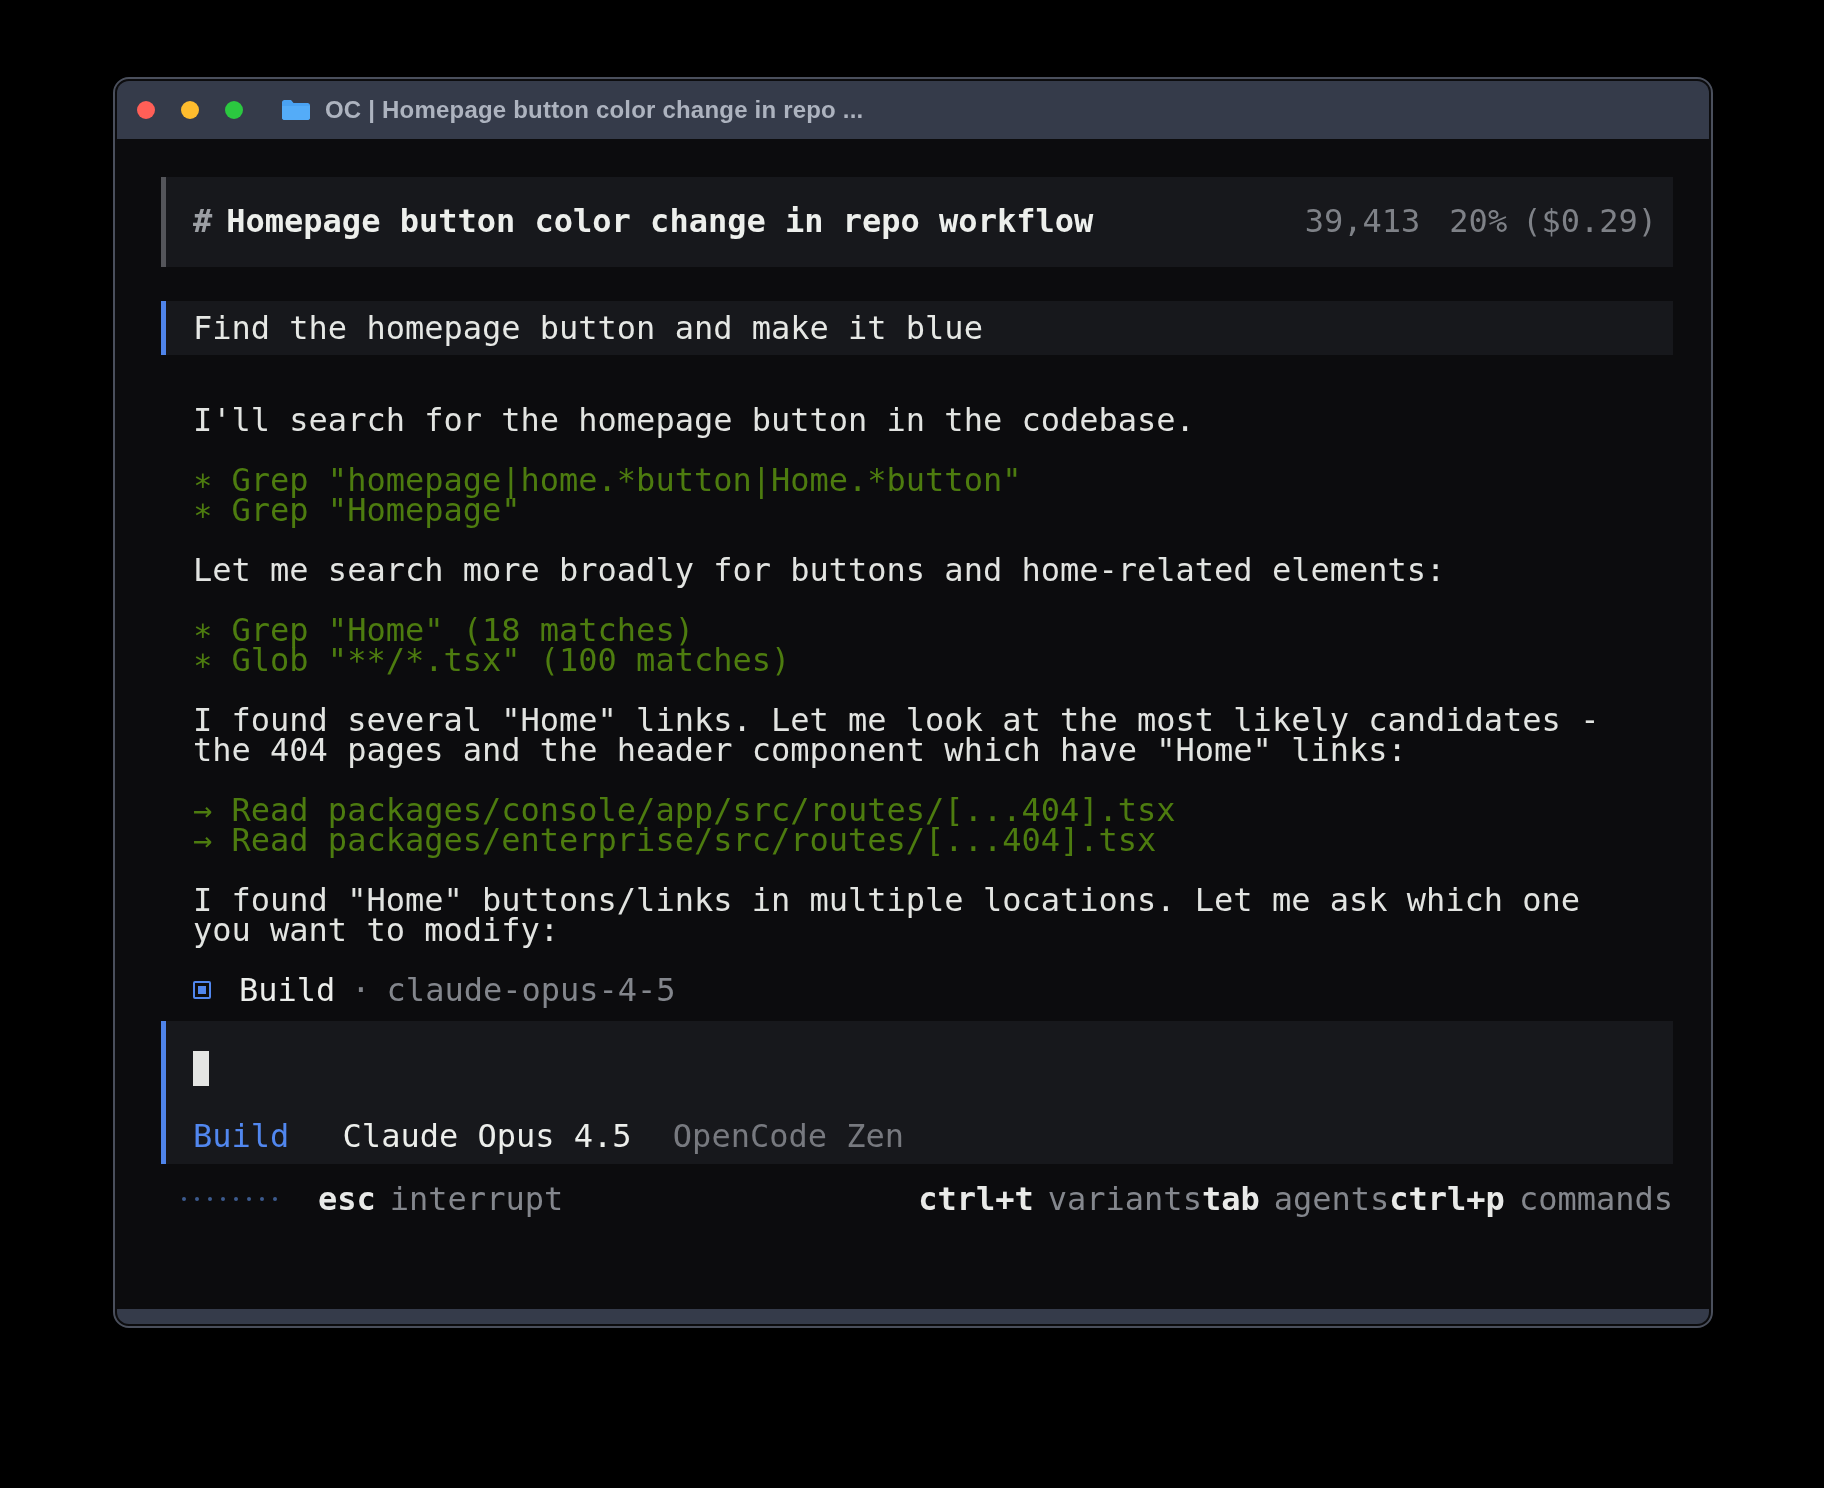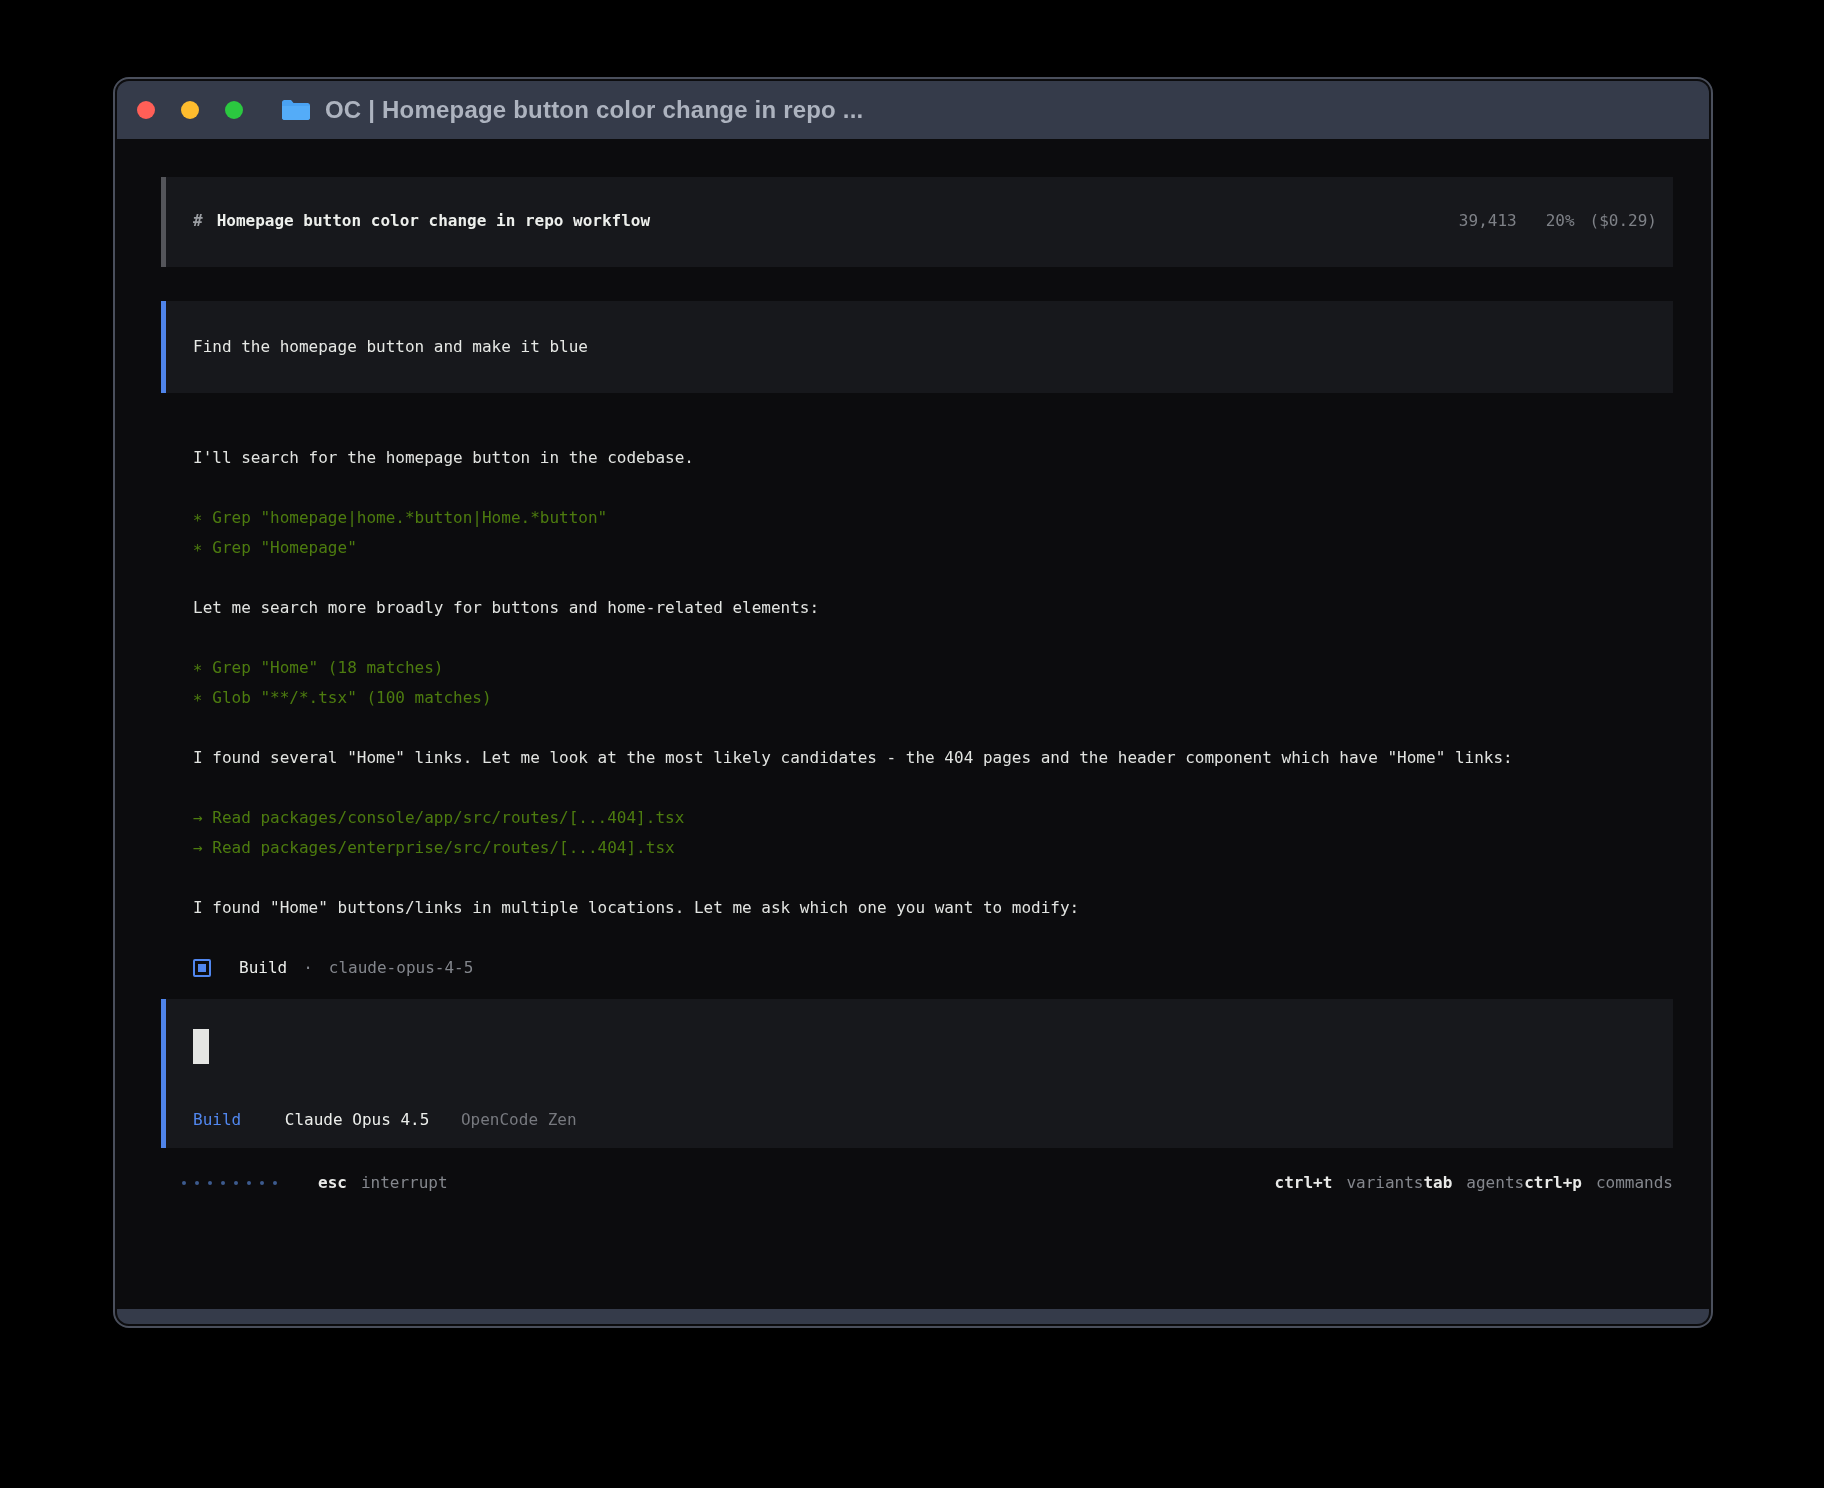--- a/index.html
+++ b/index.html
@@ -20,36 +20,36 @@
   .light.yellow{ background:#febc2e; }
   .light.green{ background:#2bc840; }
   .folder{ margin-left:38px; display:flex; align-items:center; }
   .wtitle{
     margin-left:14px; font-family:"Liberation Sans",sans-serif; font-weight:700;
     font-size:24px; color:#adb3bf; letter-spacing:.2px; white-space:nowrap;
   }
 
   .term{
     flex:1 1 auto; padding:38px 36px 0 44px; position:relative; overflow:hidden;
-    font-family:"DejaVu Sans Mono",monospace; font-size:16px; line-height:30px;
+    font-family:"DejaVu Sans Mono",monospace; font-size:32px; line-height:30px;
     color:#e2e4e1;
   }
   .panel{ background:#17181c; }
   .header-panel{
     border-left:5px solid #54555a; padding:29px 16px 31px 27px;
     display:flex; justify-content:space-between; align-items:center;
   }
   .hash{ color:#9b9ea3; font-weight:700; }
   .stitle{ color:#edefec; font-weight:700; margin-left:14px; }
   .session-stats{ color:#7e8187; white-space:nowrap; }
   .sp2{ margin-left:29px; }
   .sp1{ margin-left:15px; }
 
   .user-panel{
-    margin-top:34px; border-left:5px solid #4f84ea; padding:31px 27px;
+    margin-top:34px; border-left:5px solid #4f84ea; padding:12px 27px;
     color:#e6e8e5;
   }
 
   .chat{ margin-top:50px; margin-left:32px; width:1445px; }
   .chat > * + *{ margin-top:30px; }
   .msg{ color:#e2e4e1; }
   .tool{ color:#4d7c0f; }
 
   .agent-line{ display:flex; align-items:center; height:30px; }
   .build-icon{

